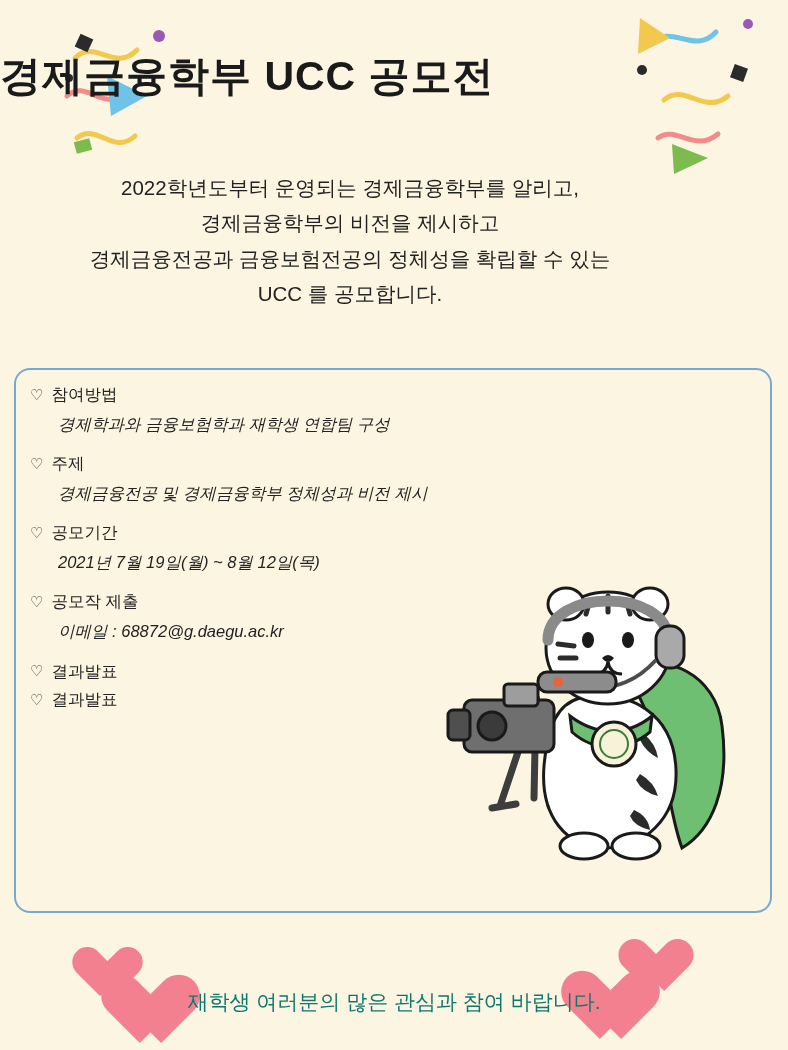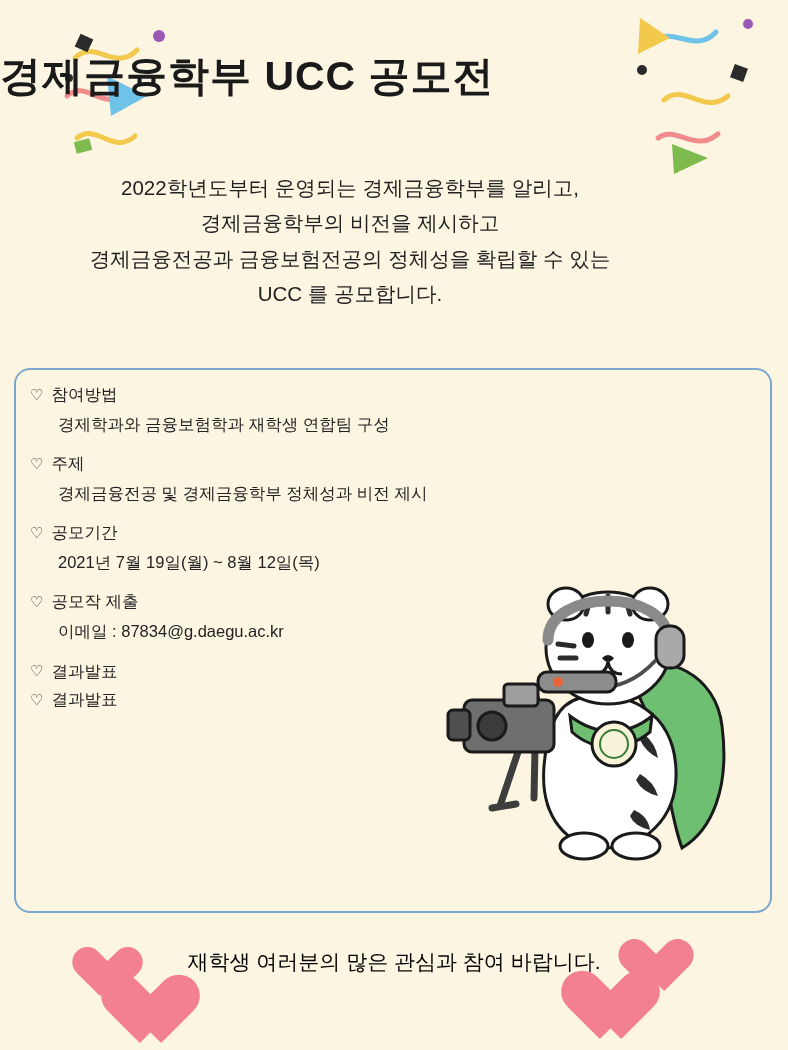--- a/index.html
+++ b/index.html
@@ -92,31 +92,31 @@
     color: #333;
     font-size: 15px;
     line-height: 1;
   }
   .sect-line {
     font-size: 16.5px;
     color: #222;
     margin: 0 0 10px 28px;
     line-height: 1.6;
   }
-  .sp1 { margin-bottom: 14px; }
+  .sp1 { margin-bottom: 14px; font-style: italic; }
 
   
   .footer-text {
     position: absolute;
     left: 0;
-    top: 948px;
+    top: 988px;
     width: 788px;
     text-align: center;
     font-size: 21px;
-    color: #000000;
+    color: #0f766e;
   }
 
   
   .heart-shape {
     position: absolute;
     transform-origin: center;
   }
   .heart-shape::before,
   .heart-shape::after {
     content: "";
@@ -209,21 +209,21 @@
         <span>공모기간</span>
       </div>
       <div class="sect-line sp1">2021년 7월 19일(월) ~ 8월 12일(목)</div>
     </div>
 
     <div class="sect">
       <div class="sect-head">
         <span class="heart-icon">♡</span>
         <span>공모작 제출</span>
       </div>
-      <div class="sect-line sp1">이메일 : 87834@g.daegu.ac.kr</div>
+      <div class="sect-line sp1">이메일 : 68872@g.daegu.ac.kr</div>
     </div>
 
     <div class="sect">
       <div class="sect-head">
         <span class="heart-icon">♡</span>
         <span>결과발표</span>
       </div>
     </div>
 
     <div class="sect">

